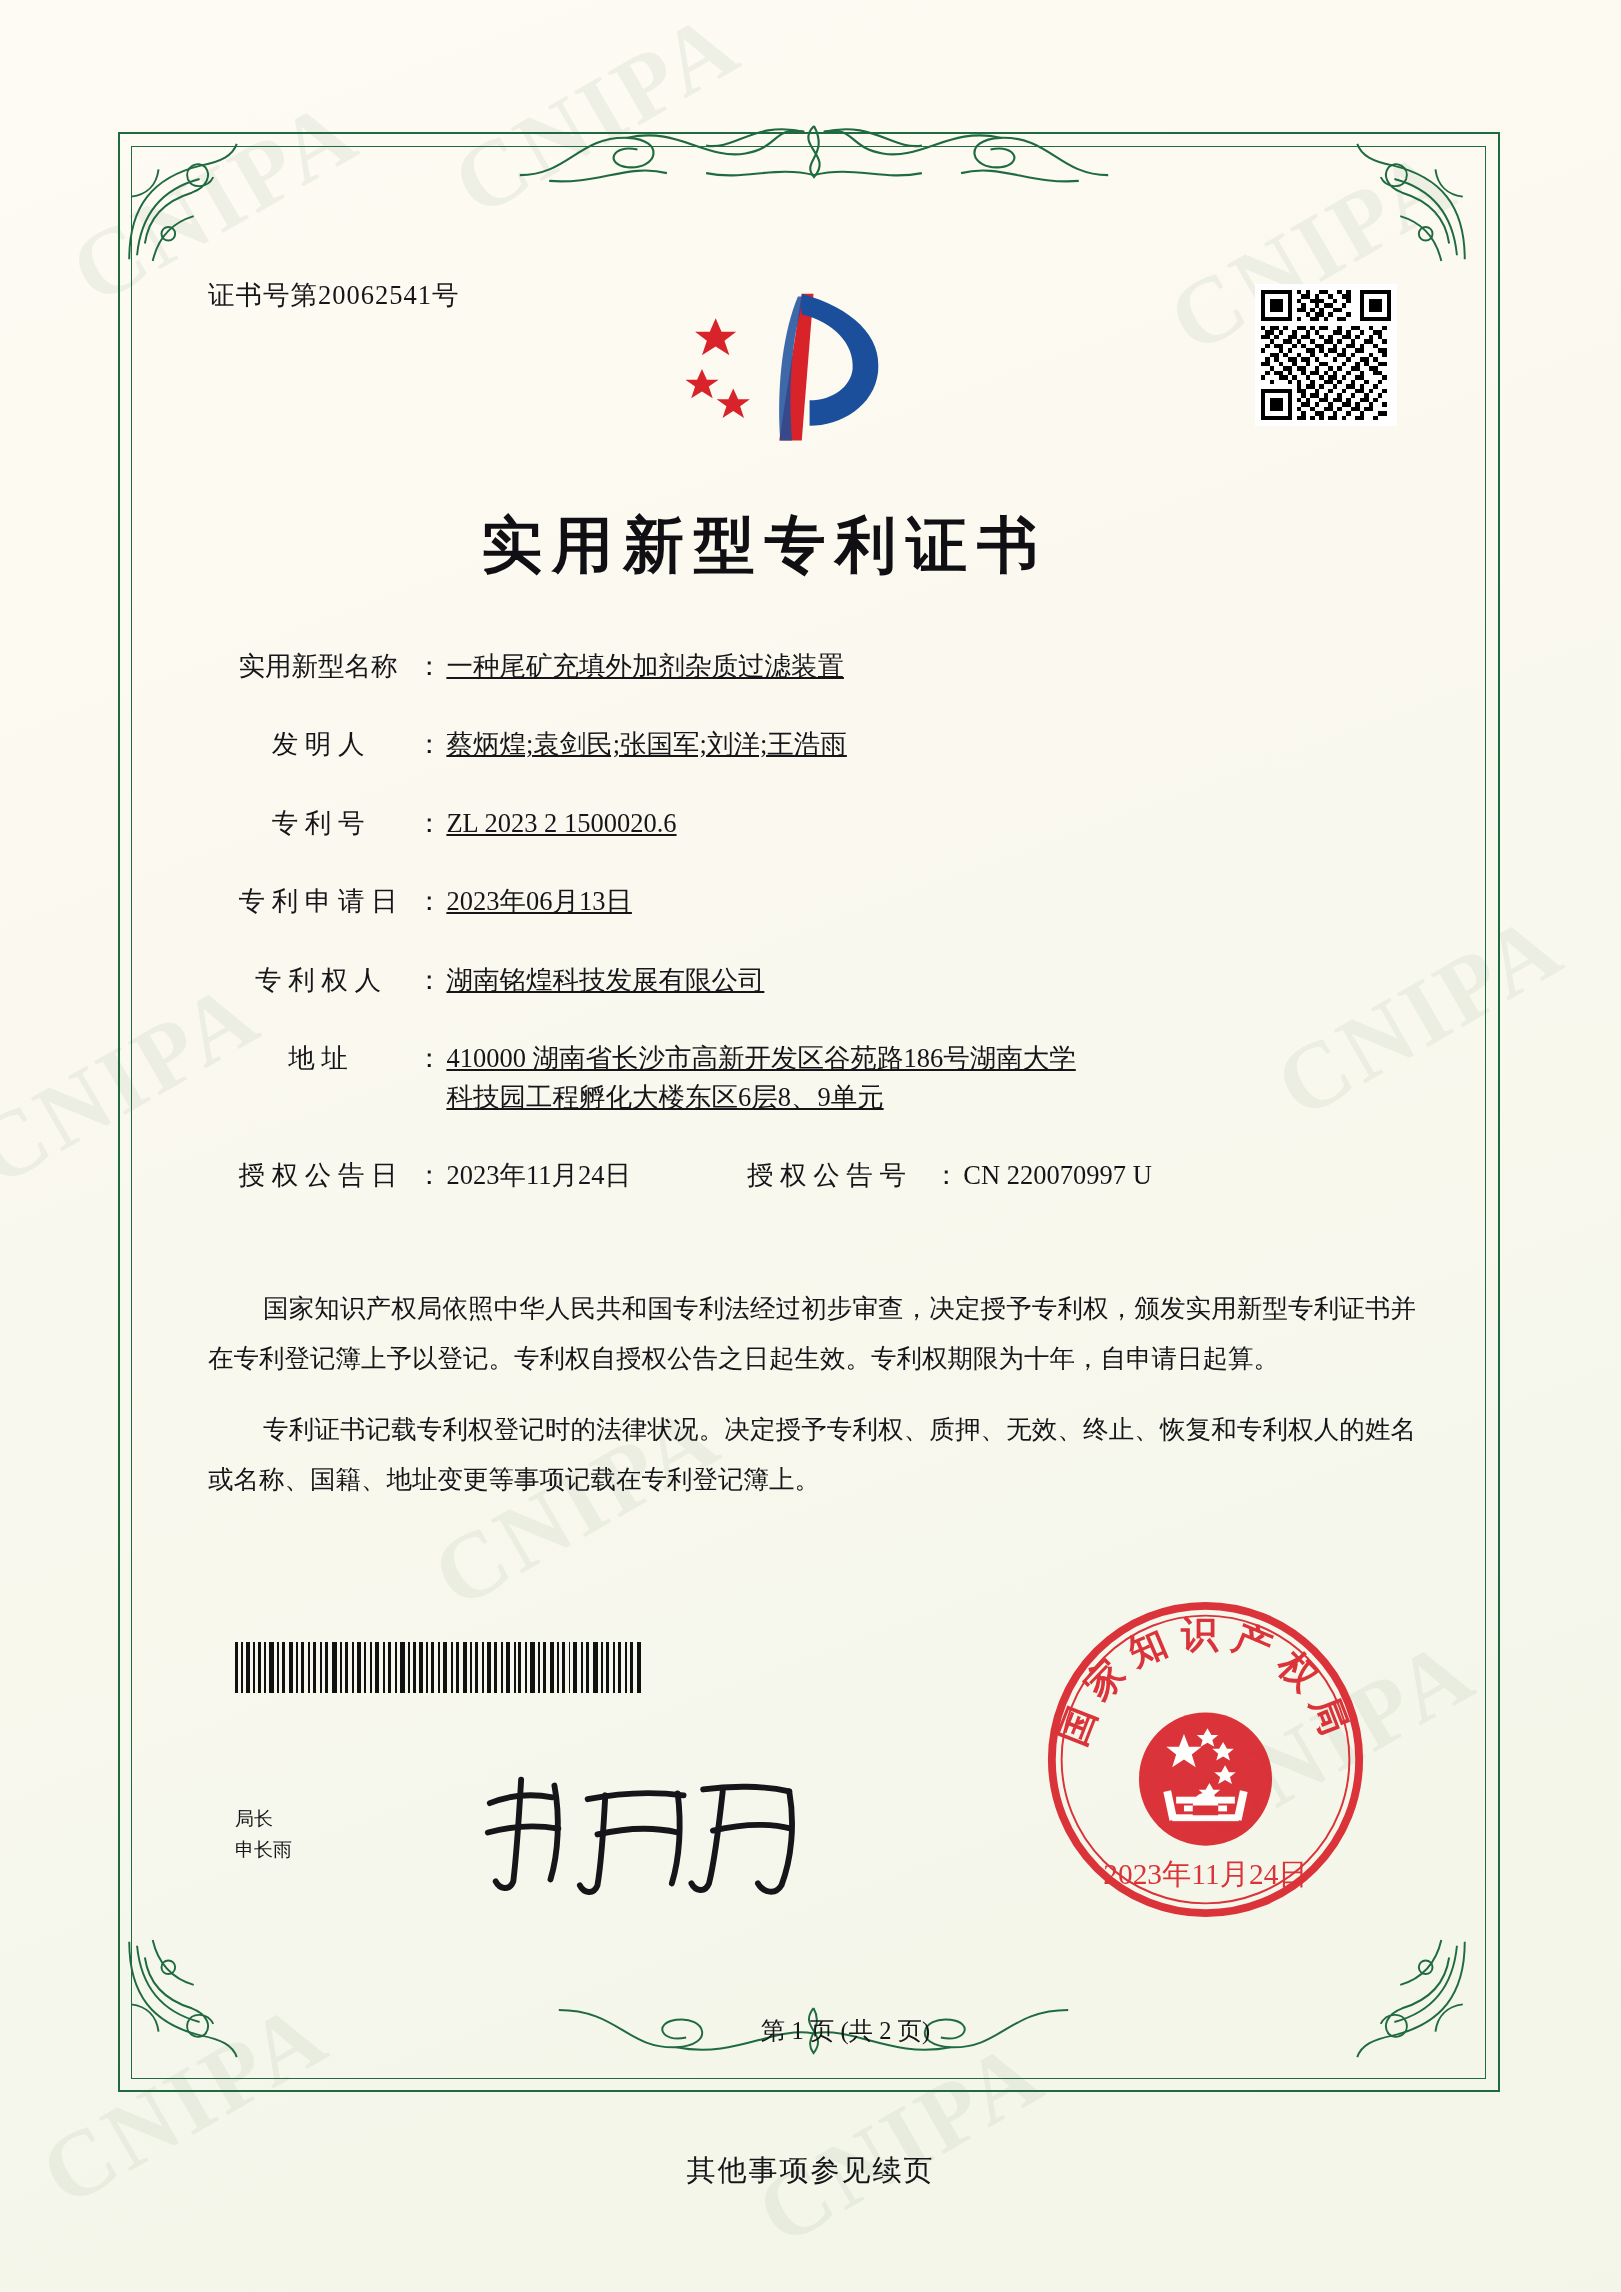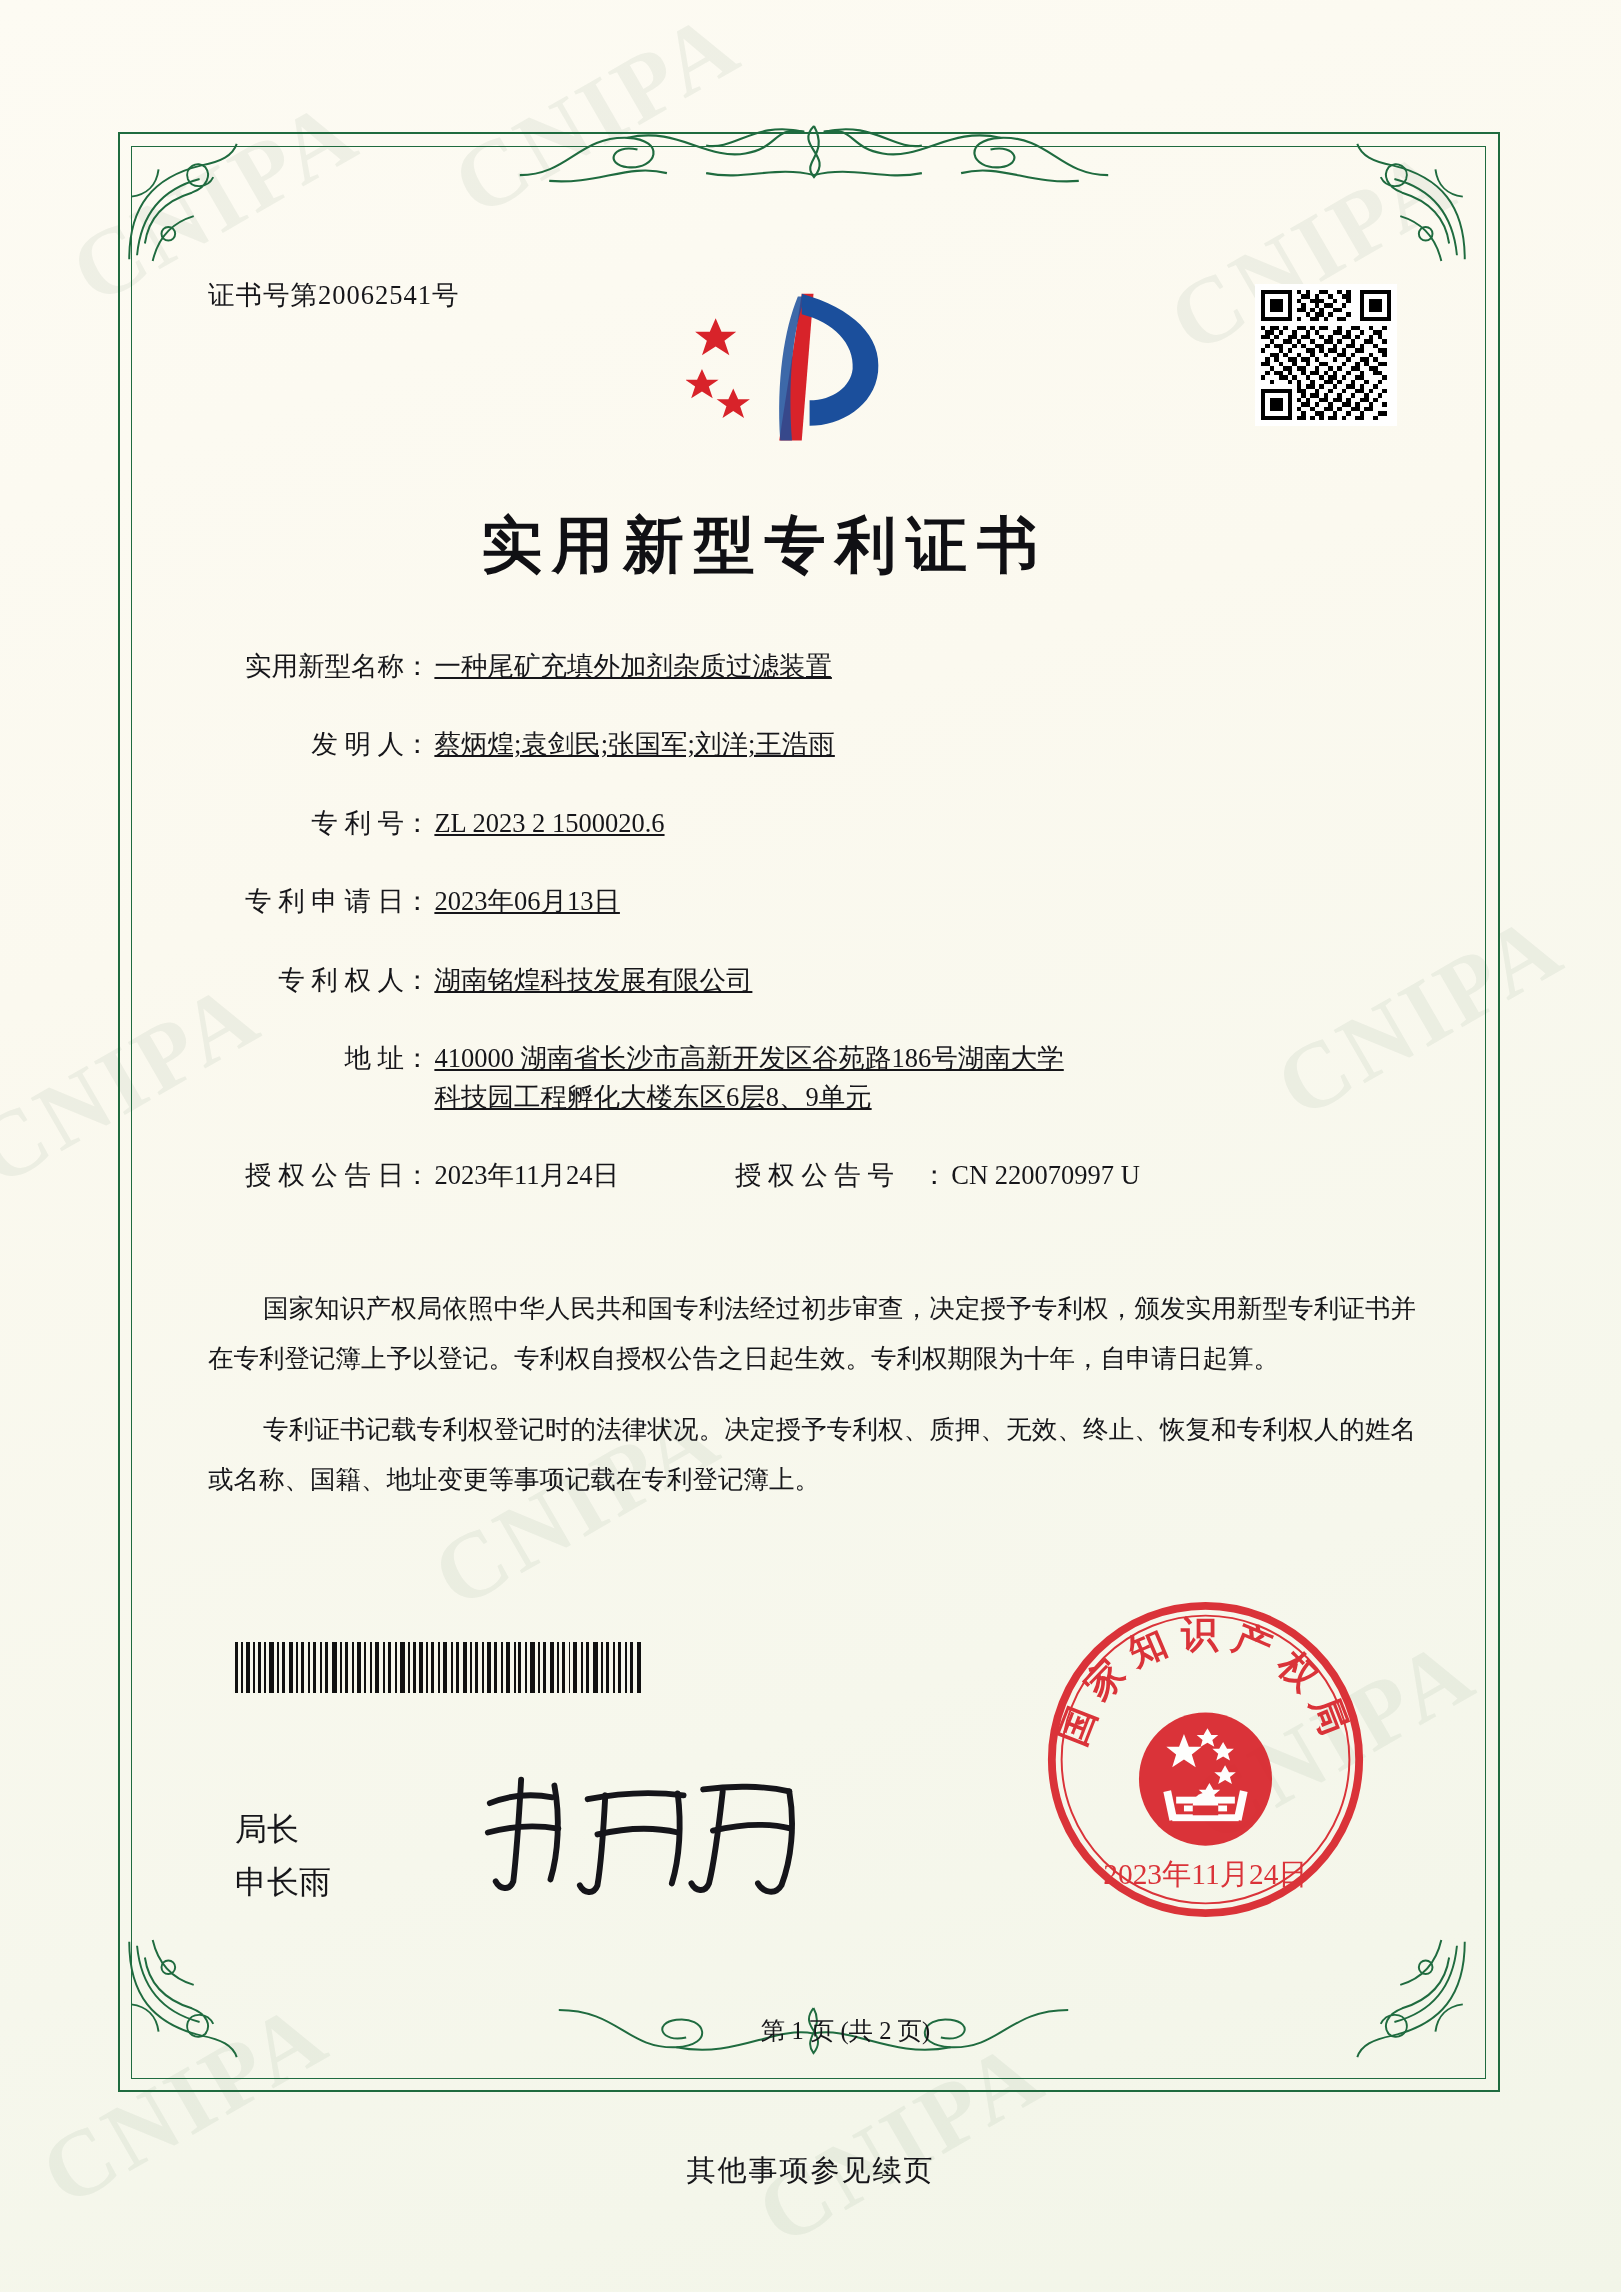--- a/index.html
+++ b/index.html
@@ -127,22 +127,23 @@
   .row {
     display: flex;
     align-items: flex-start;
     margin-bottom: 40px;
     line-height: 1.45;
   }
   .row .lbl {
     width: 196px;
     flex: 0 0 196px;
     display: flex;
-    justify-content: flex-end;
+    justify-content: center;
     letter-spacing: 0px;
+    margin-left: 12px;
   }
   .row .colon { margin: 0 3.9px 0 0; }
   .row .val { flex: 1; text-decoration: underline; }
   .row .val .line2 { display: block; }
 
   .row-inline { display: flex; align-items: flex-start; }
   .seg2 { margin-left: 116px; display: flex; }
   .seg2 .lbl2 {
     width: 186px;
     flex: 0 0 186px;
@@ -179,21 +180,21 @@
     left: 1044px;
     top: 1598px;
     width: 323px;
     height: 323px;
   }
 
   .signature-block {
     position: absolute;
     left: 235px;
     top: 1803px;
-    font-size: 32px;
+    font-size: 19px;
     color: #16161a;
     line-height: 1.65;
   }
   .signature-img {
     position: absolute;
     left: 470px;
     top: 1764px;
     width: 343px;
     height: 137px;
   }

